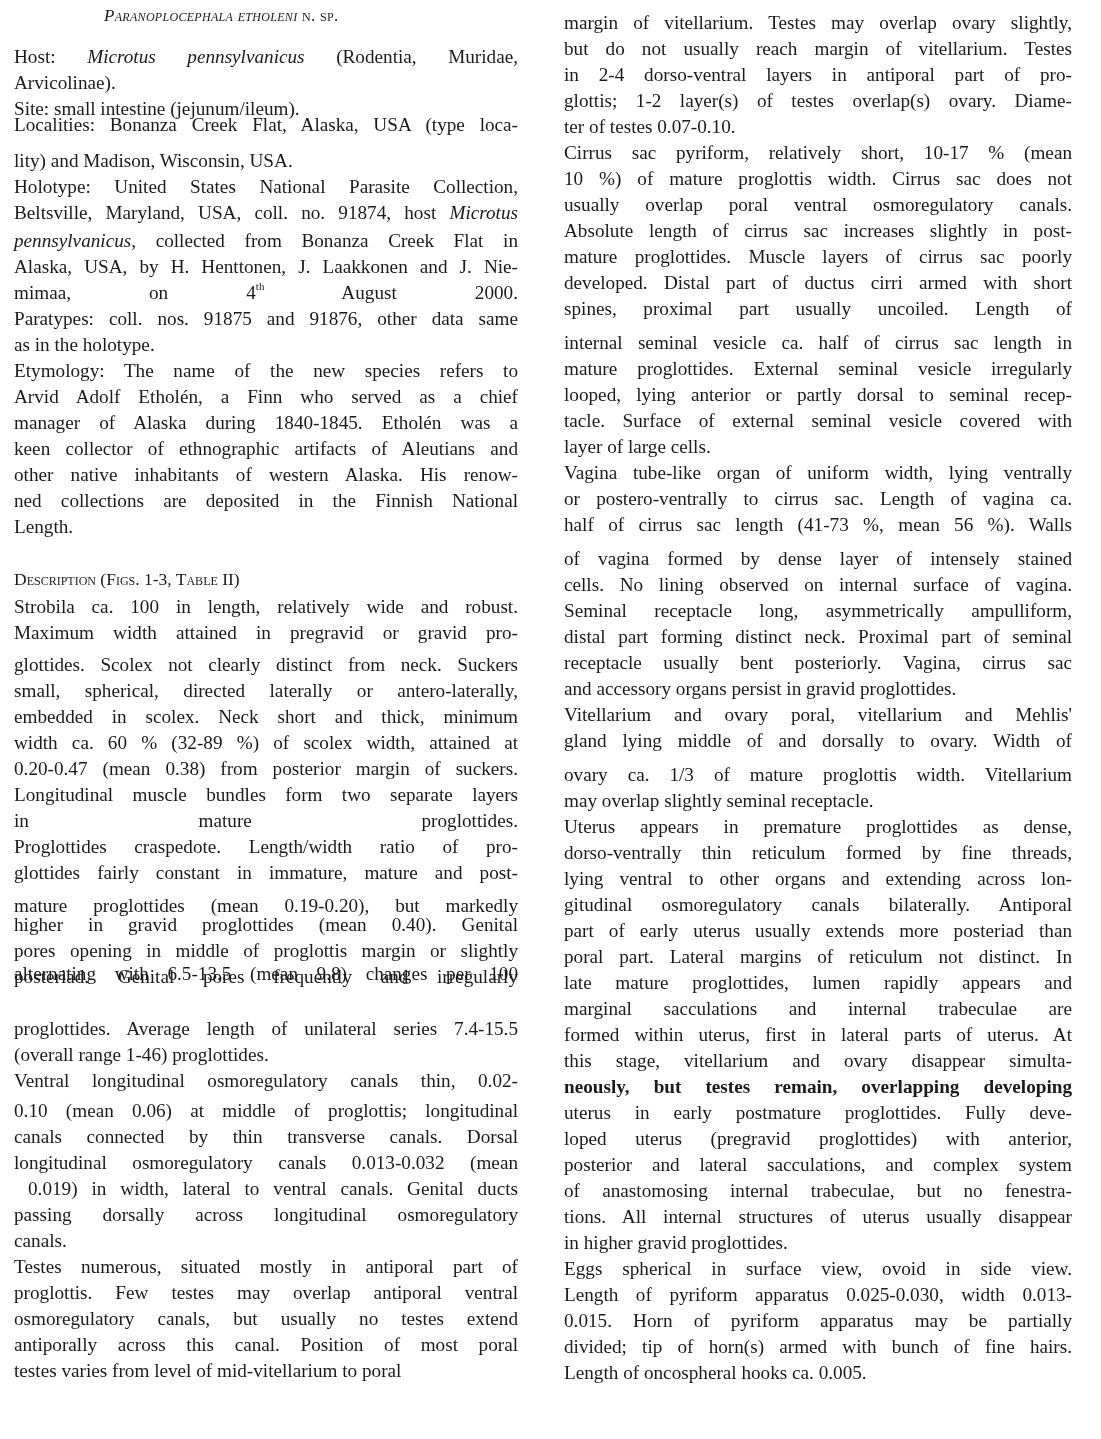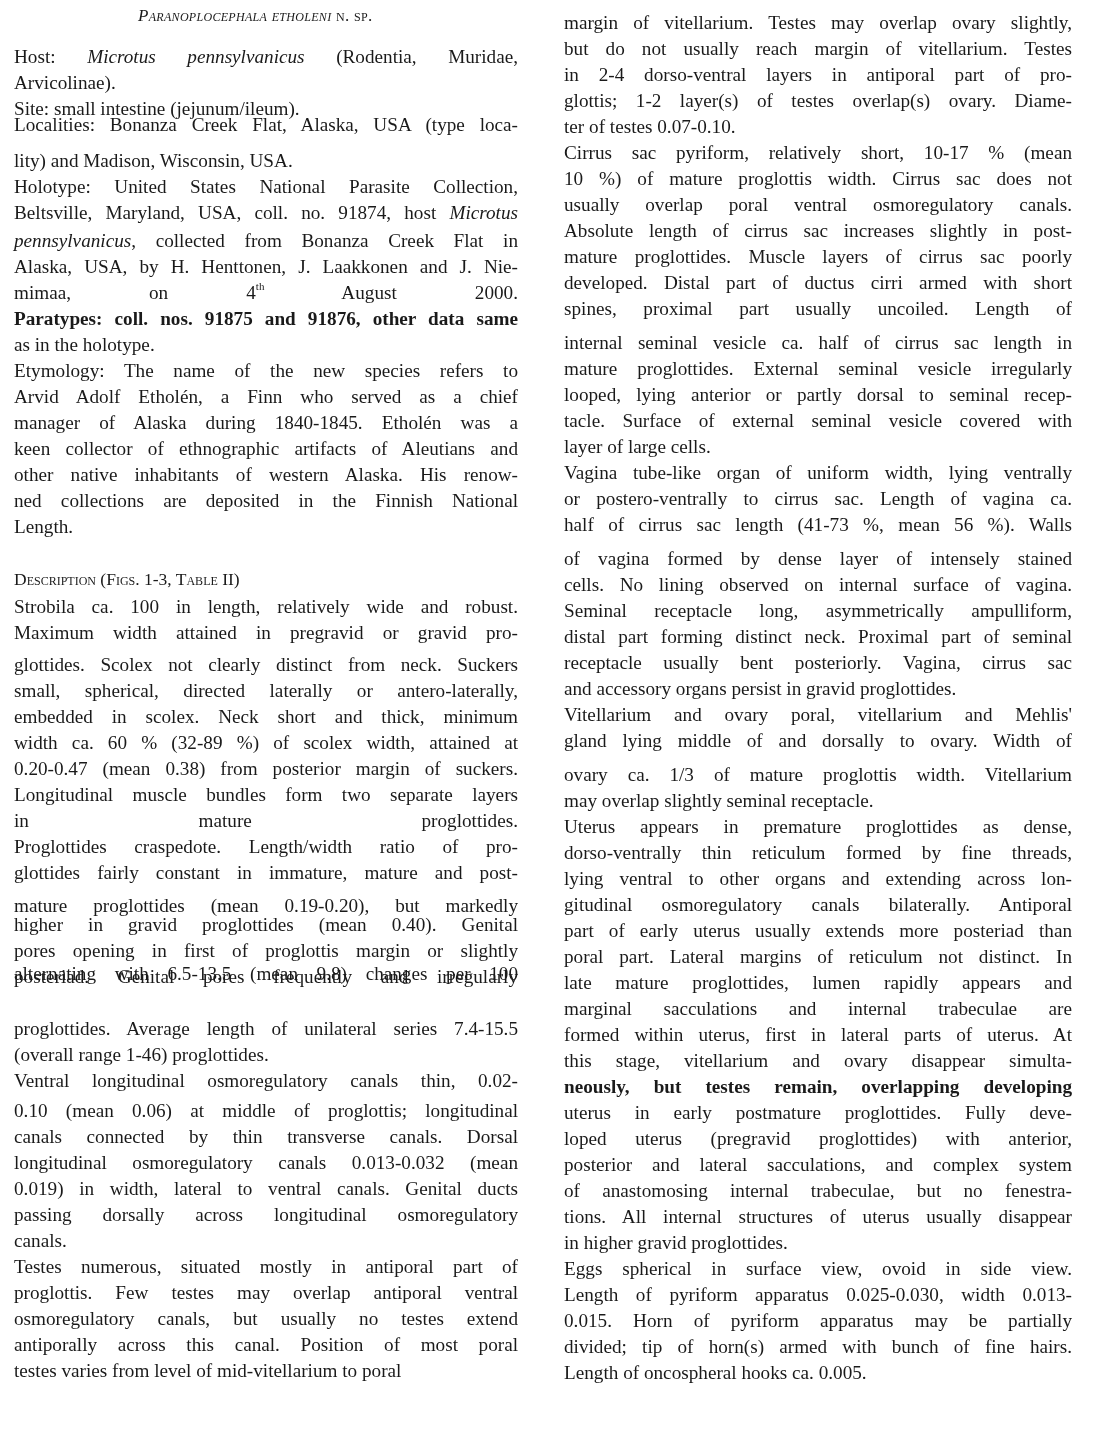--- a/index.html
+++ b/index.html
@@ -14,21 +14,21 @@
   .line {
     position: absolute; left: 0; right: 0;
     font-size: 19.2px; line-height: 26px; height: 26px;
     white-space: nowrap; text-align: justify; text-align-last: justify;
   }
   .line.last { text-align-last: left; }
   .title {
     font-size: 17px; font-style: italic; letter-spacing: 0.3px;
     text-align: left; text-align-last: left;
   }
-  .title .sc { font-variant: small-caps; margin-left: 34px; }
+  .title .sc { font-variant: small-caps; }
   .title .upright { font-style: normal; font-variant: small-caps; }
   .heading { font-variant: small-caps; text-align-last: left; font-size: 17.5px; }
   i { font-style: italic; }
   sup { font-size: 11px; vertical-align: top; line-height: 12px; }
 </style>
 </head>
 <body>
 
 <div class="col col-left">
   <div class="line title" style="top:3px; left:90px;">
@@ -38,21 +38,21 @@
 <div class="line" style="top: 44px;">Host: <i>Microtus pennsylvanicus</i> (Rodentia, Muridae,</div>
     <div class="line last" style="top: 70px;">Arvicolinae).</div>
     <div class="line last" style="top: 96px;">Site: small intestine (jejunum/ileum).</div>
     <div class="line" style="top: 112px;">Localities: Bonanza Creek Flat, Alaska, USA (type loca-</div>
     <div class="line last" style="top: 148px;">lity) and Madison, Wisconsin, USA.</div>
     <div class="line" style="top: 174px;">Holotype: United States National Parasite Collection,</div>
     <div class="line" style="top: 200px;">Beltsville, Maryland, USA, coll. no. 91874, host <i>Microtus</i></div>
     <div class="line" style="top: 228px;"><i>pennsylvanicus</i>, collected from Bonanza Creek Flat in</div>
     <div class="line" style="top: 254px;">Alaska, USA, by H. Henttonen, J. Laakkonen and J. Nie-</div>
     <div class="line" style="top: 280px;">mimaa, on 4<sup>th</sup> August 2000.</div>
-    <div class="line" style="top: 306px; font-weight: bold;">Paratypes: coll. nos. 91875 and 91876, other data same</div>
+    <div class="line" style="top: 306px;">Paratypes: coll. nos. 91875 and 91876, other data same</div>
     <div class="line last" style="top: 332px;">as in the holotype.</div>
     <div class="line" style="top: 358px;">Etymology: The name of the new species refers to</div>
     <div class="line" style="top: 384px;">Arvid Adolf Etholén, a Finn who served as a chief</div>
     <div class="line" style="top: 410px;">manager of Alaska during 1840-1845. Etholén was a</div>
     <div class="line" style="top: 436px;">keen collector of ethnographic artifacts of Aleutians and</div>
     <div class="line" style="top: 462px;">other native inhabitants of western Alaska. His renow-</div>
     <div class="line" style="top: 488px;">ned collections are deposited in the Finnish National</div>
     <div class="line last" style="top: 514px;">Length.</div>
     <div class="line last heading" style="top: 566px;"><span class="sc" style="font-variant: small-caps;">Description</span> (Figs. 1-3, Table II)</div>
     <div class="line" style="top: 594px;">Strobila ca. 100 in length, relatively wide and robust.</div>
@@ -61,30 +61,30 @@
     <div class="line" style="top: 678px;">small, spherical, directed laterally or antero-laterally,</div>
     <div class="line" style="top: 704px;">embedded in scolex. Neck short and thick, minimum</div>
     <div class="line" style="top: 730px;">width ca. 60 % (32-89 %) of scolex width, attained at</div>
     <div class="line" style="top: 756px;">0.20-0.47 (mean 0.38) from posterior margin of suckers.</div>
     <div class="line" style="top: 782px;">Longitudinal muscle bundles form two separate layers</div>
     <div class="line" style="top: 808px;">in mature proglottides.</div>
     <div class="line" style="top: 834px;">Proglottides craspedote. Length/width ratio of pro-</div>
     <div class="line" style="top: 860px;">glottides fairly constant in immature, mature and post-</div>
     <div class="line" style="top: 886px; margin-top: 7px;">mature proglottides (mean 0.19-0.20), but markedly</div>
     <div class="line" style="top: 912px;">higher in gravid proglottides (mean 0.40). Genital</div>
-    <div class="line" style="top: 938px;">pores opening in first of proglottis margin or slightly</div>
+    <div class="line" style="top: 938px;">pores opening in middle of proglottis margin or slightly</div>
     <div class="line" style="top: 964px;">posteriad. Genital pores frequently and irregularly</div>
     <div class="line" style="top: 961px;">alternating with 6.5-13.5 (mean 9.8) changes per 100</div>
     <div class="line" style="top: 1016px;">proglottides. Average length of unilateral series 7.4-15.5</div>
     <div class="line last" style="top: 1042px;">(overall range 1-46) proglottides.</div>
     <div class="line" style="top: 1068px;">Ventral longitudinal osmoregulatory canals thin, 0.02-</div>
     <div class="line" style="top: 1098px;">0.10 (mean 0.06) at middle of proglottis; longitudinal</div>
     <div class="line" style="top: 1124px;">canals connected by thin transverse canals. Dorsal</div>
     <div class="line" style="top: 1150px;">longitudinal osmoregulatory canals 0.013-0.032 (mean</div>
-    <div class="line" style="top: 1176px;">0.019) in width, lateral to ventral canals. Genital ducts</div>
+    <div class="line" style="top: 1176px; margin-left: 14px;">0.019) in width, lateral to ventral canals. Genital ducts</div>
     <div class="line" style="top: 1202px;">passing dorsally across longitudinal osmoregulatory</div>
     <div class="line last" style="top: 1228px;">canals.</div>
     <div class="line" style="top: 1254px;">Testes numerous, situated mostly in antiporal part of</div>
     <div class="line" style="top: 1280px;">proglottis. Few testes may overlap antiporal ventral</div>
     <div class="line" style="top: 1306px;">osmoregulatory canals, but usually no testes extend</div>
     <div class="line" style="top: 1332px;">antiporally across this canal. Position of most poral</div>
     <div class="line last" style="top: 1358px;">testes varies from level of mid-vitellarium to poral</div>
   </div>
 <div class="col col-right">
     <div class="line" style="top: 10px;">margin of vitellarium. Testes may overlap ovary slightly,</div>

